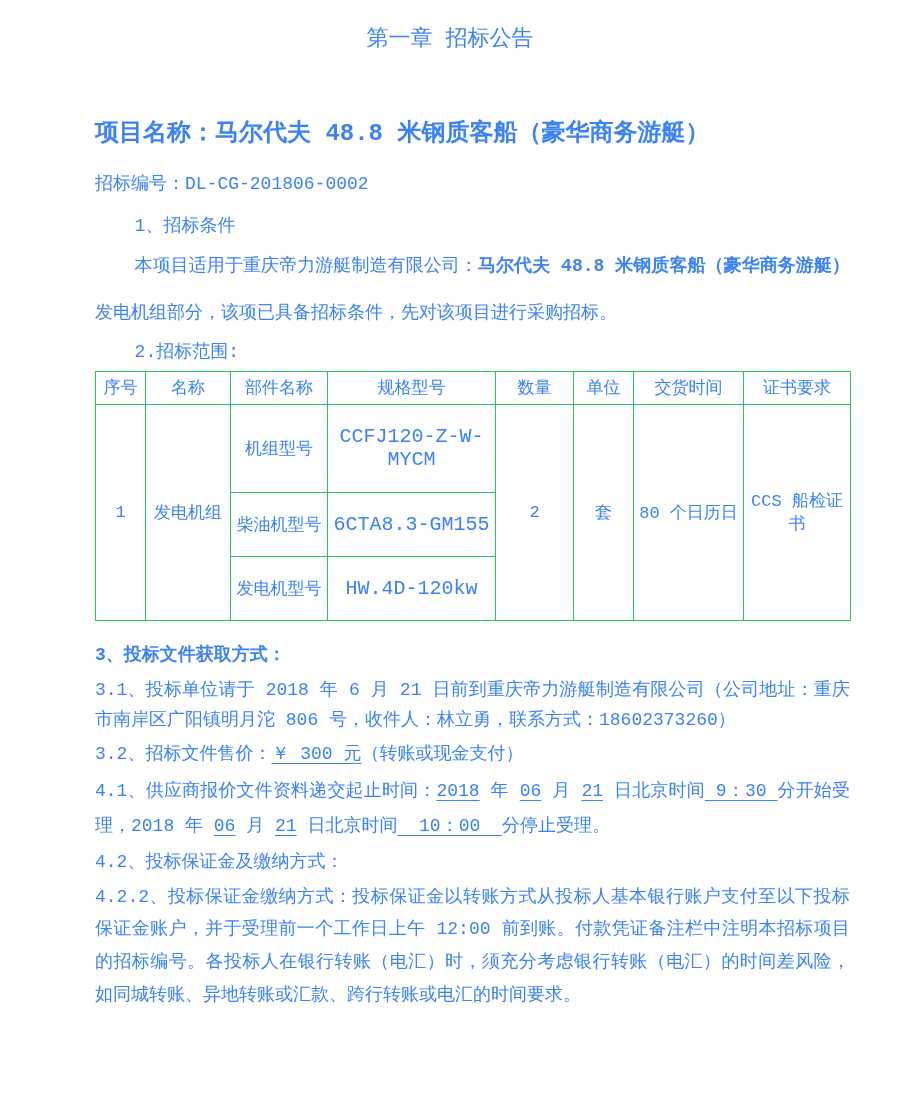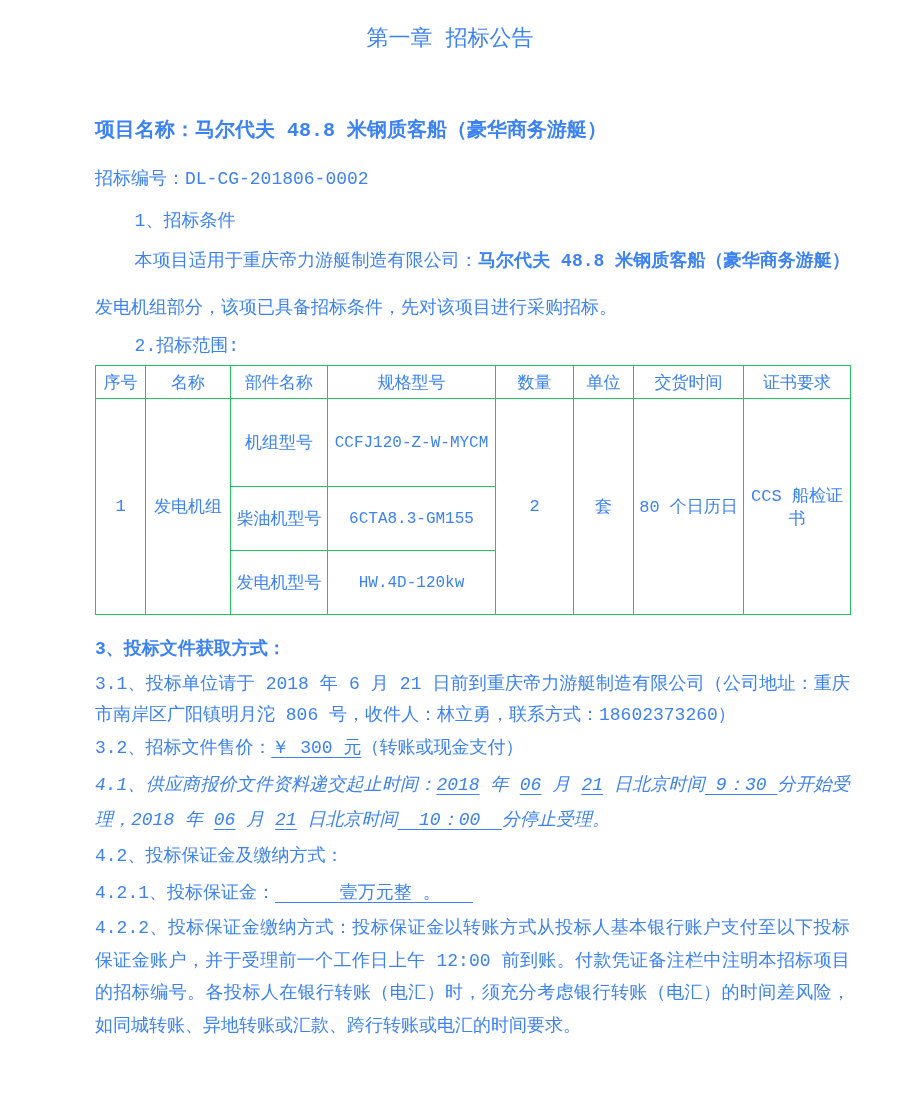--- a/index.html
+++ b/index.html
@@ -18,21 +18,21 @@
   }
   h1, h2, p { margin: 0; font-weight: 400; }
   .chapter {
     margin: 26px -50px 0 -95px;
     text-align: center;
     font-size: 22px;
     line-height: 1.3;
   }
   .project {
     margin-top: 62px;
-    font-size: 20px;
+    font-size: 24px;
     font-weight: 700;
     line-height: 1.4;
   }
   .tender-no { margin-top: 22px; line-height: 1.4; }
   .s1h { margin-top: 16px; line-height: 1.5; text-indent: 2.2em; }
   .para1 { margin-top: 3px; line-height: 2.6; text-indent: 2.2em; text-align: justify; }
   .s2h { margin-top: 2px; line-height: 1.5; text-indent: 2.2em; }
 
   table.scope {
     margin-top: 5px;
@@ -46,29 +46,29 @@
     text-align: center;
     vertical-align: middle;
     padding: 2px 3px;
     font-weight: 400;
     overflow: hidden;
   }
   table.scope thead th { height: 33px; }
   tr.sub1 td { height: 88px; }
   tr.sub2 td { height: 64px; }
   tr.sub3 td { height: 64px; }
-  td.spec { font-size: 16px; }
+  td.spec { font-size: 20px; }
 
   .s3h { margin-top: 20px; line-height: 1.6; font-weight: 700; }
   .tight { line-height: 1.7; text-align: justify; }
   .p31 { margin-top: 5px; }
   .p32 { margin-top: 3px; }
   .pnote { margin-top: 2px; text-indent: 2.2em; }
   .s4h { margin-top: 10px; line-height: 1.6; font-weight: 700; }
-  .p41 { margin-top: 4px; line-height: 1.95; text-align: justify; font-style: italic; }
+  .p41 { margin-top: 4px; line-height: 1.95; text-align: justify; }
   .p42 { line-height: 2.05; }
   .p421 { line-height: 2.05; }
   .p422 { line-height: 1.82; text-align: justify; }
 
   .u { text-decoration: underline; text-underline-offset: 4px; }
   .b { font-weight: 700; }
 </style>
 </head>
 <body>
 
@@ -130,16 +130,15 @@
       </tr>
     </tbody>
   </table>
 
   <p class="s3h">3、投标文件获取方式：</p>
   <p class="tight p31">3.1、投标单位请于 2018 年 6 月 21 日前到重庆帝力游艇制造有限公司（公司地址：重庆市南岸区广阳镇明月沱 806 号，收件人：林立勇，联系方式：18602373260）</p>
   <p class="tight p32"><span>3.2、招标文件售价：</span><span class="u">￥&nbsp;300&nbsp;元</span><span>（转账或现金支付）</span></p>
 
   <p class="p41"><span>4.1、供应商报价文件资料递交起止时间：</span><span class="u">2018</span><span> 年 </span><span class="u">06</span><span> 月 </span><span class="u">21</span><span> 日北京时间</span><span class="u">&nbsp;9：30&nbsp;</span><span>分开始受理，2018 年 </span><span class="u">06</span><span> 月 </span><span class="u">21</span><span> 日北京时间</span><span class="u">&nbsp;&nbsp;10：00&nbsp;&nbsp;</span><span>分停止受理。</span></p>
   <p class="p42">4.2、投标保证金及缴纳方式：</p>
-  <p class="p421"><span>4.2.1、投标保证金：</span><span class="u">&nbsp;&nbsp;&nbsp;&nbsp;&nbsp;&nbsp;壹万元整&nbsp;。&nbsp;&nbsp;&nbsp;</span></p>
   <p class="p422">4.2.2、投标保证金缴纳方式：投标保证金以转账方式从投标人基本银行账户支付至以下投标保证金账户，并于受理前一个工作日上午 12:00 前到账。付款凭证备注栏中注明本招标项目的招标编号。各投标人在银行转账（电汇）时，须充分考虑银行转账（电汇）的时间差风险，如同城转账、异地转账或汇款、跨行转账或电汇的时间要求。</p>
 
 </div>
 
 </body></html>

